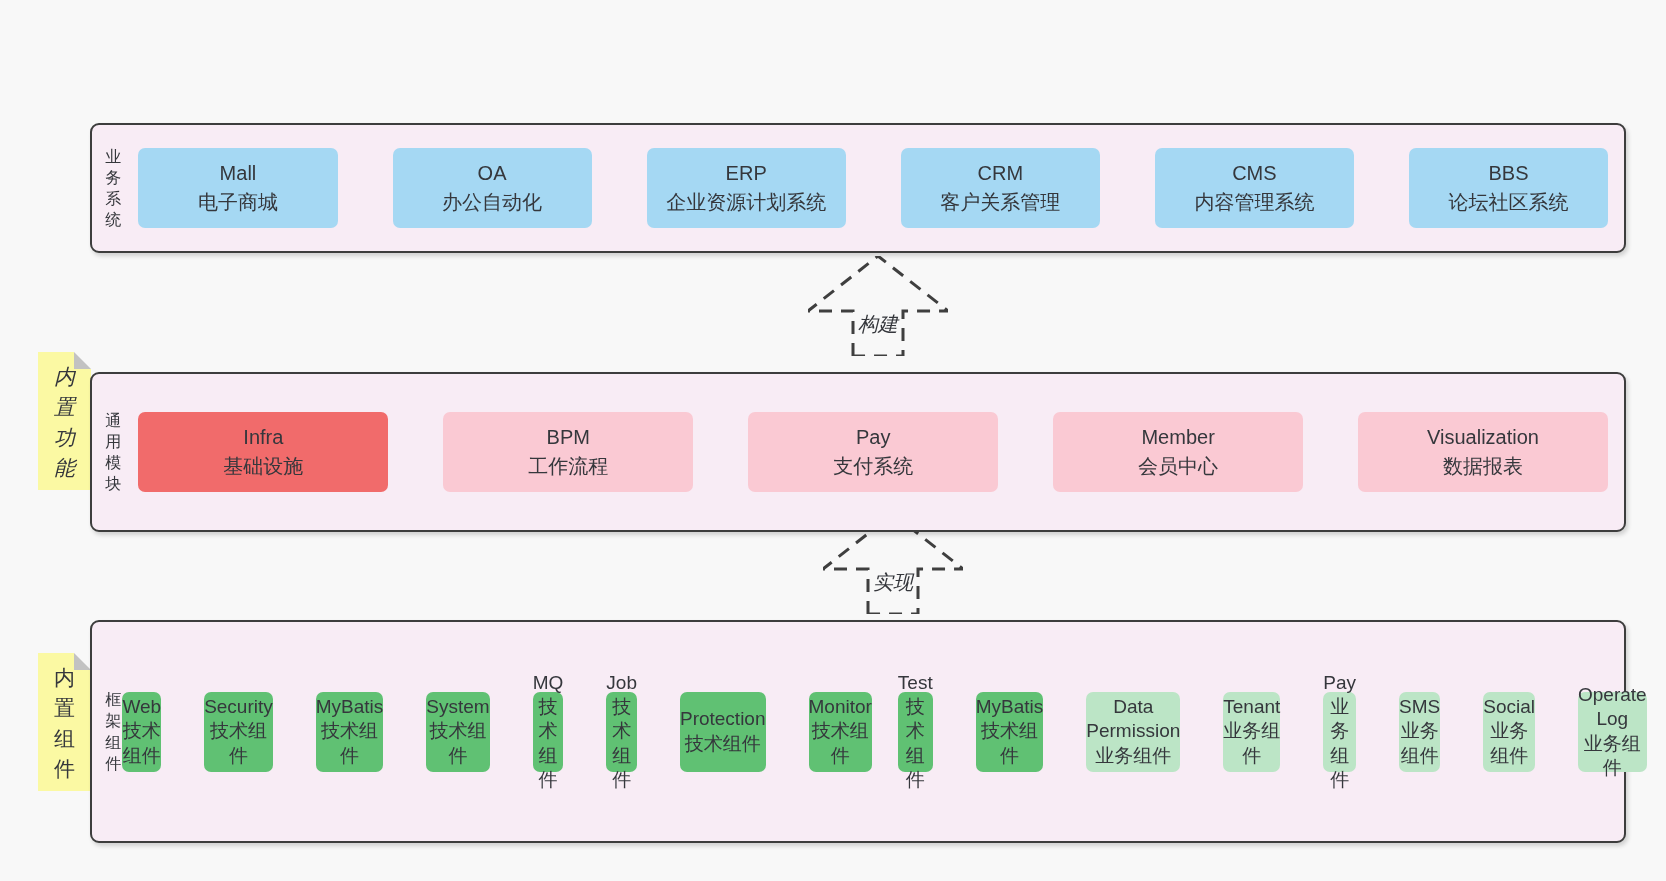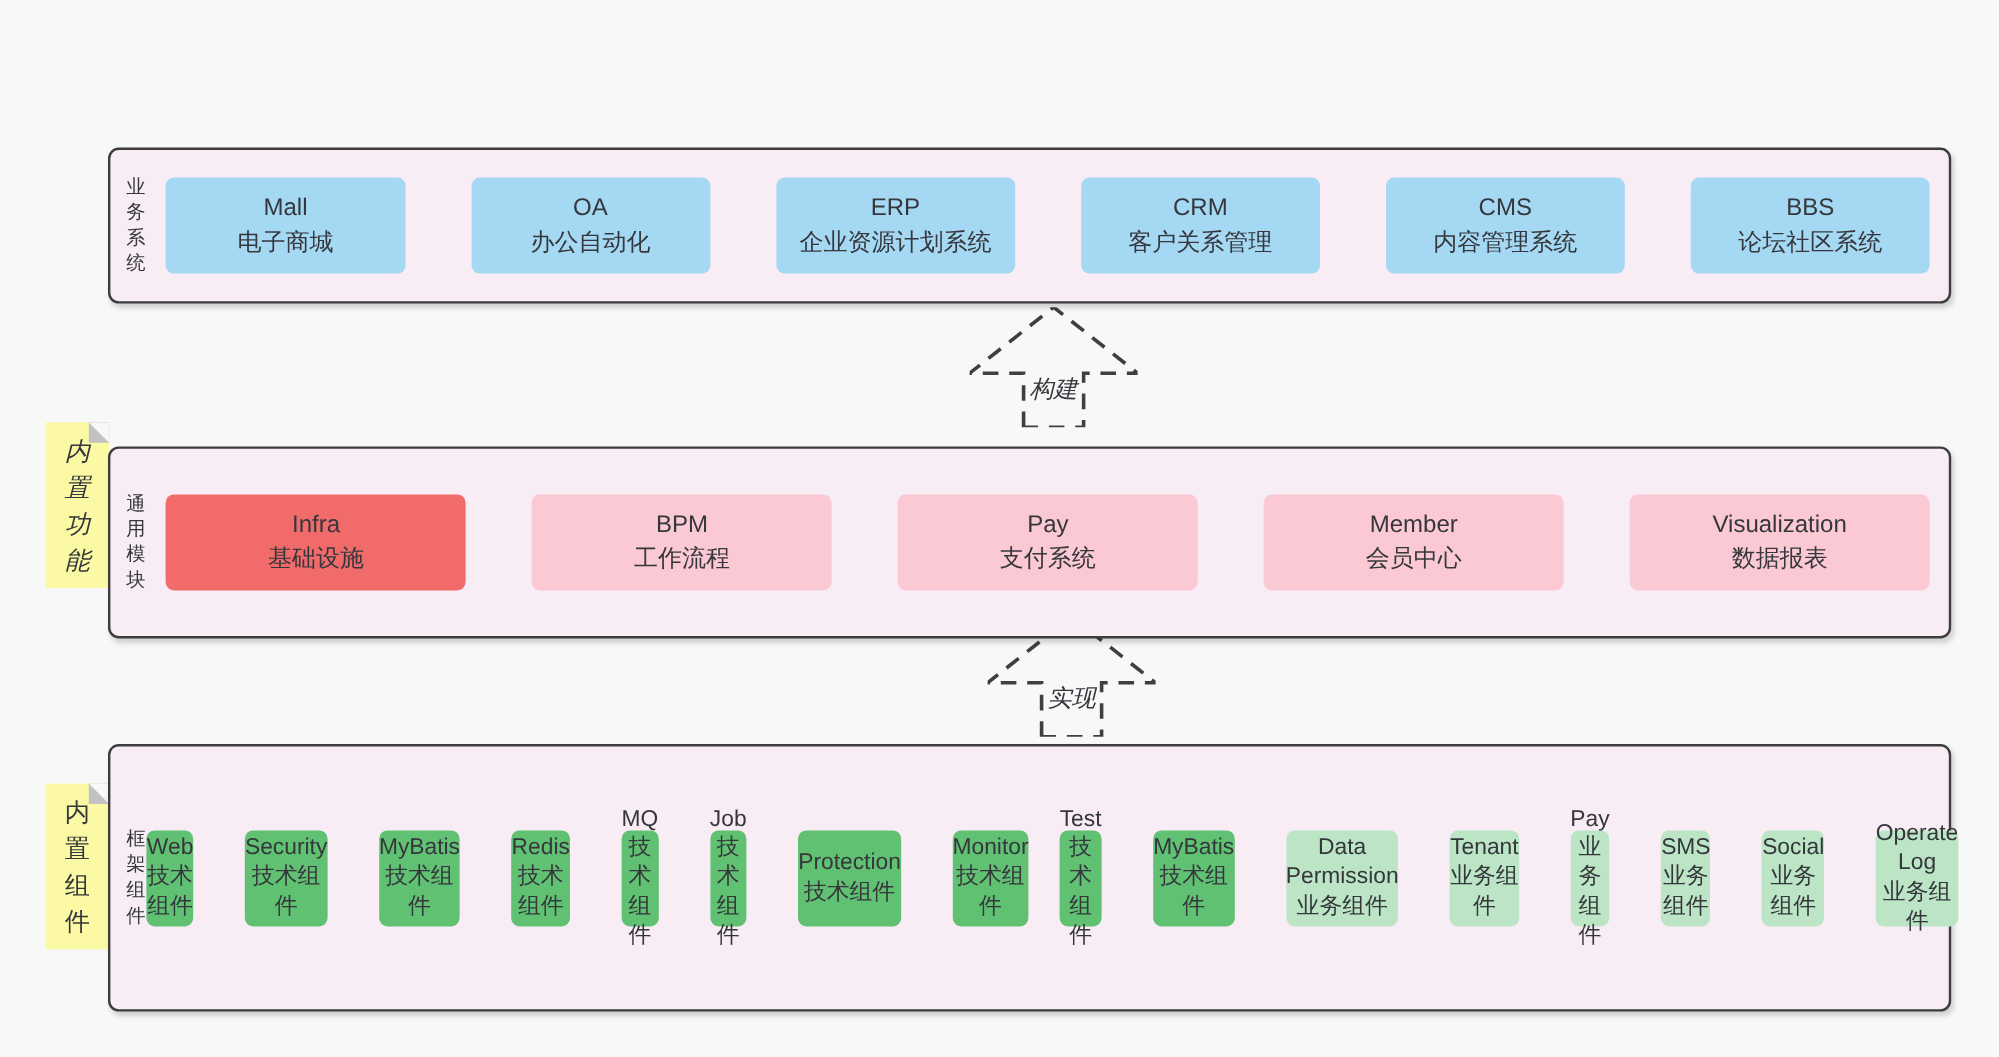--- a/index.html
+++ b/index.html
@@ -160,21 +160,21 @@
         </div>
         <div class="box v-green">
           <span>Security</span>
           <span>技术组件</span>
         </div>
         <div class="box v-green">
           <span>MyBatis</span>
           <span>技术组件</span>
         </div>
         <div class="box v-green">
-          <span>Redis</span>
+          <span>System</span>
           <span>技术组件</span>
         </div>
         <div class="box v-green">
           <span>MQ</span>
           <span>技术组件</span>
         </div>
         <div class="box v-green">
           <span>Job</span>
           <span>技术组件</span>
         </div>

